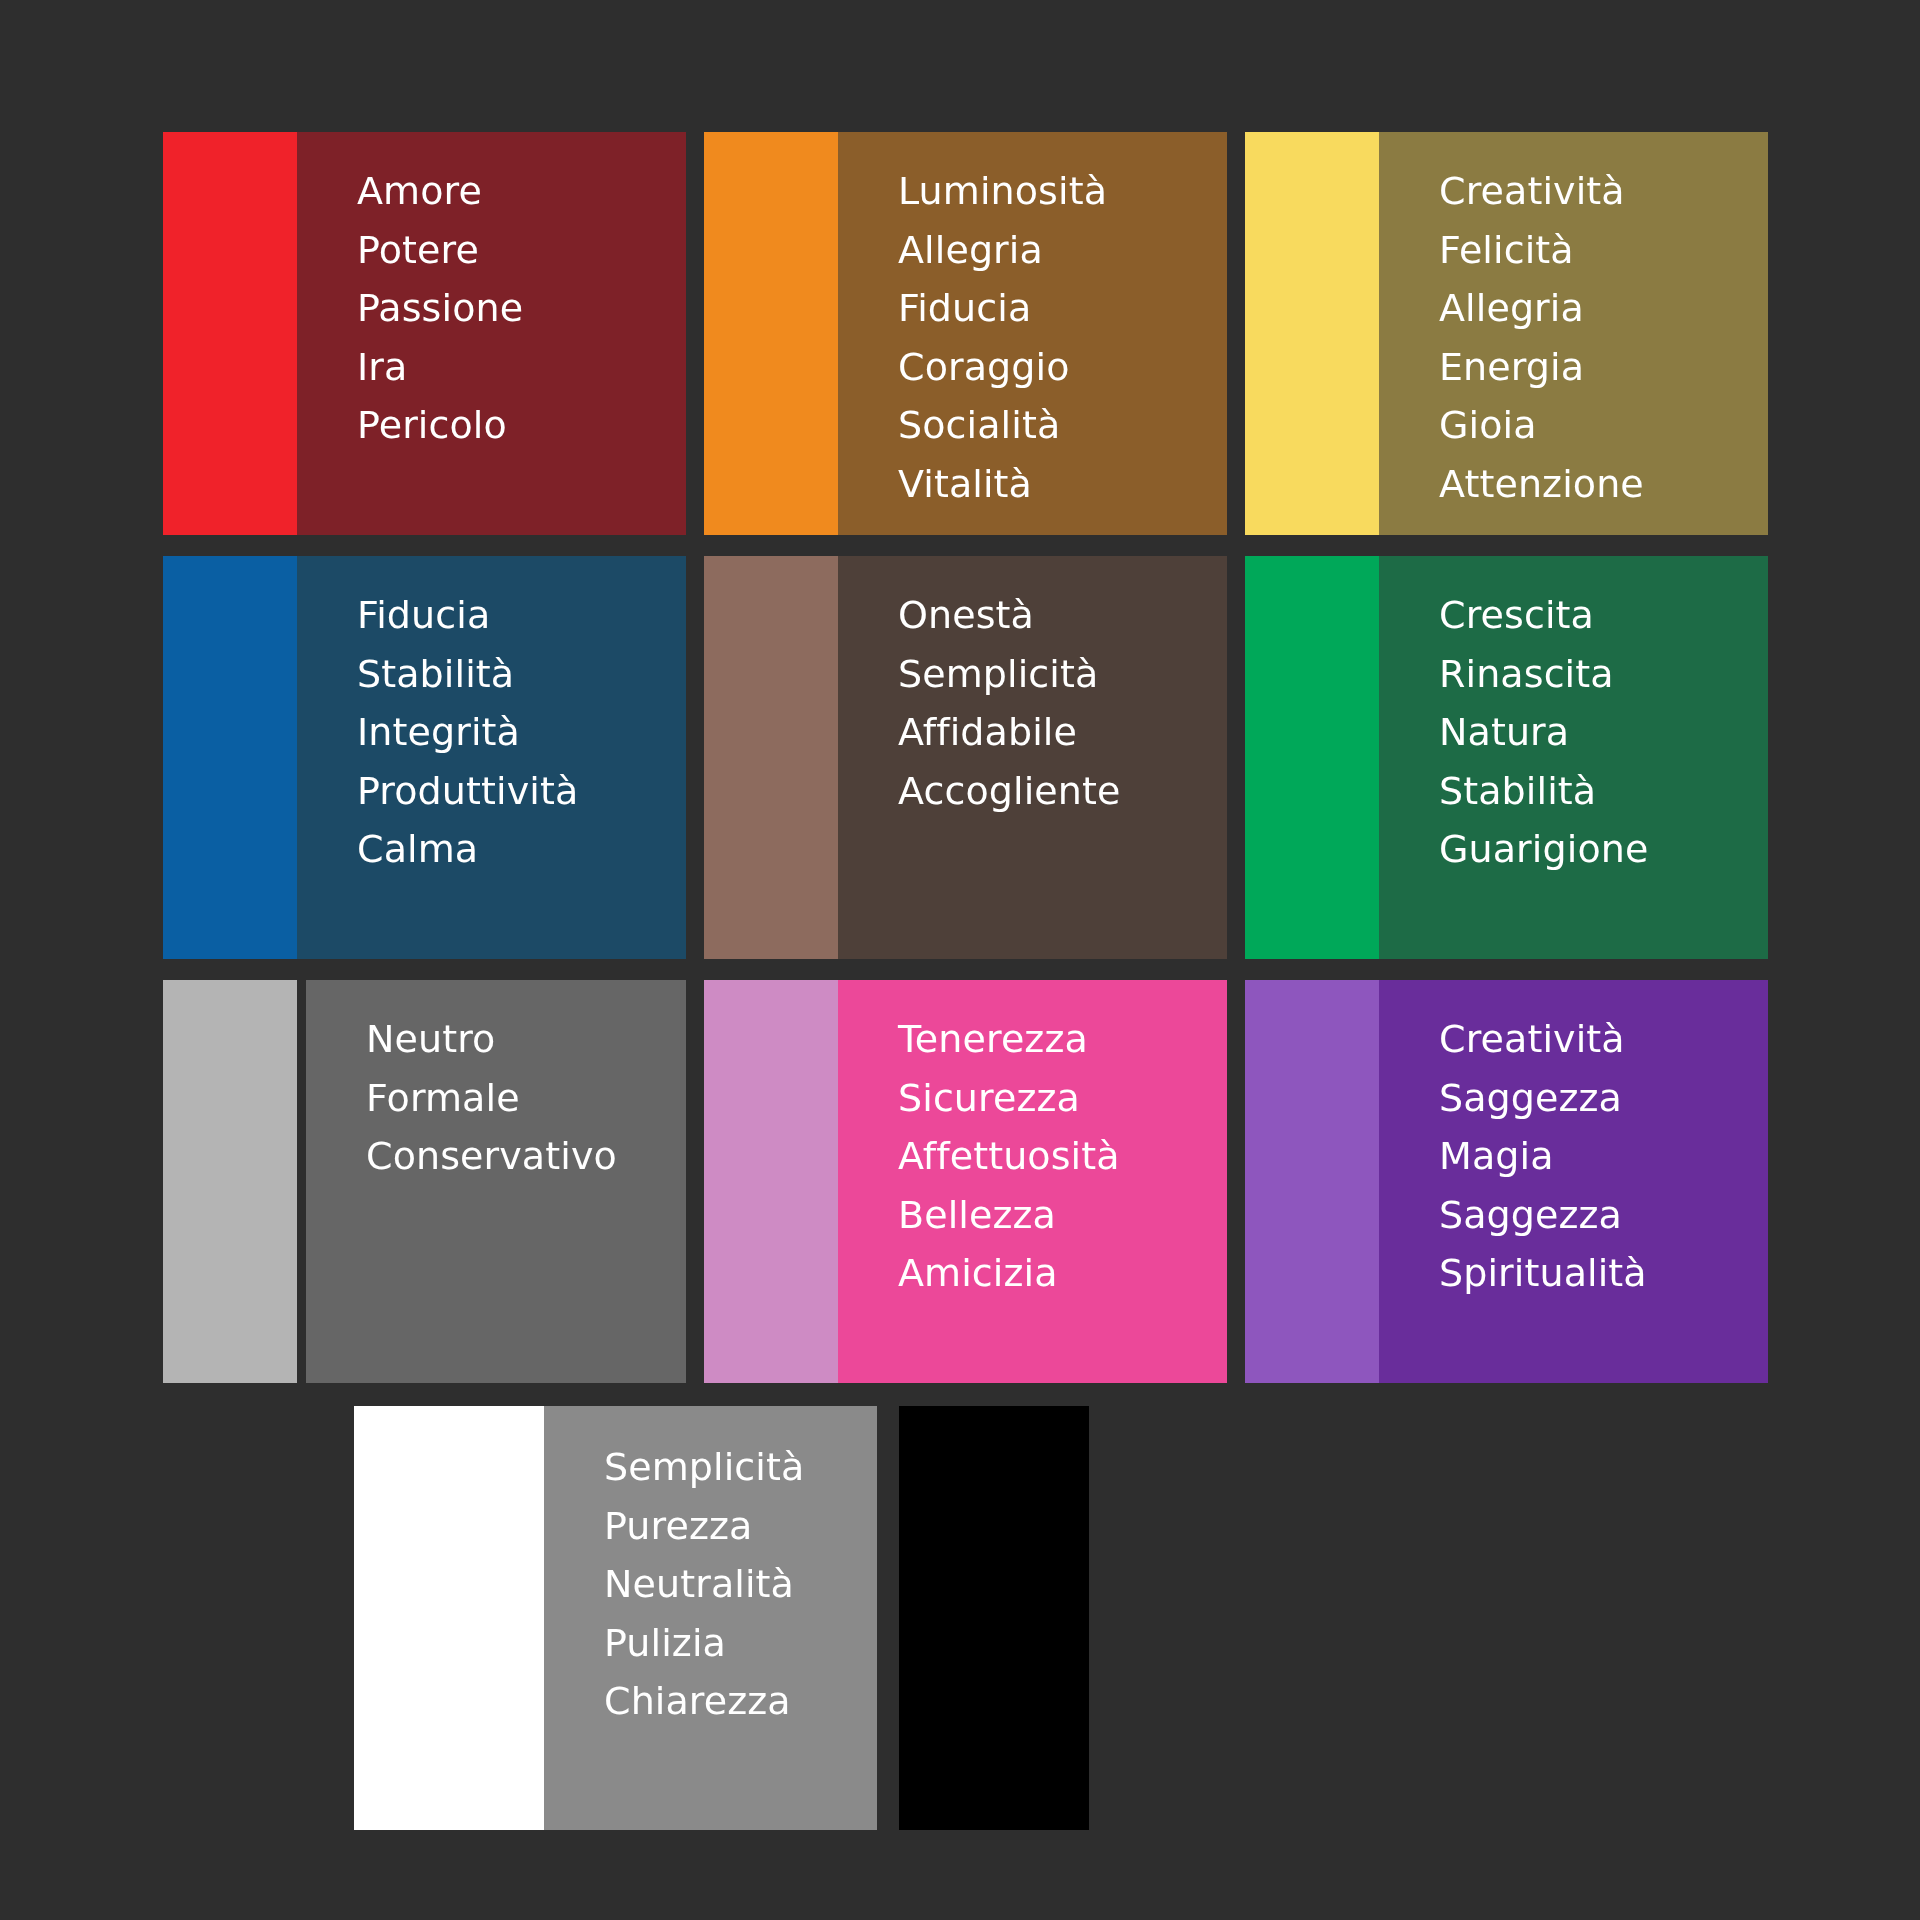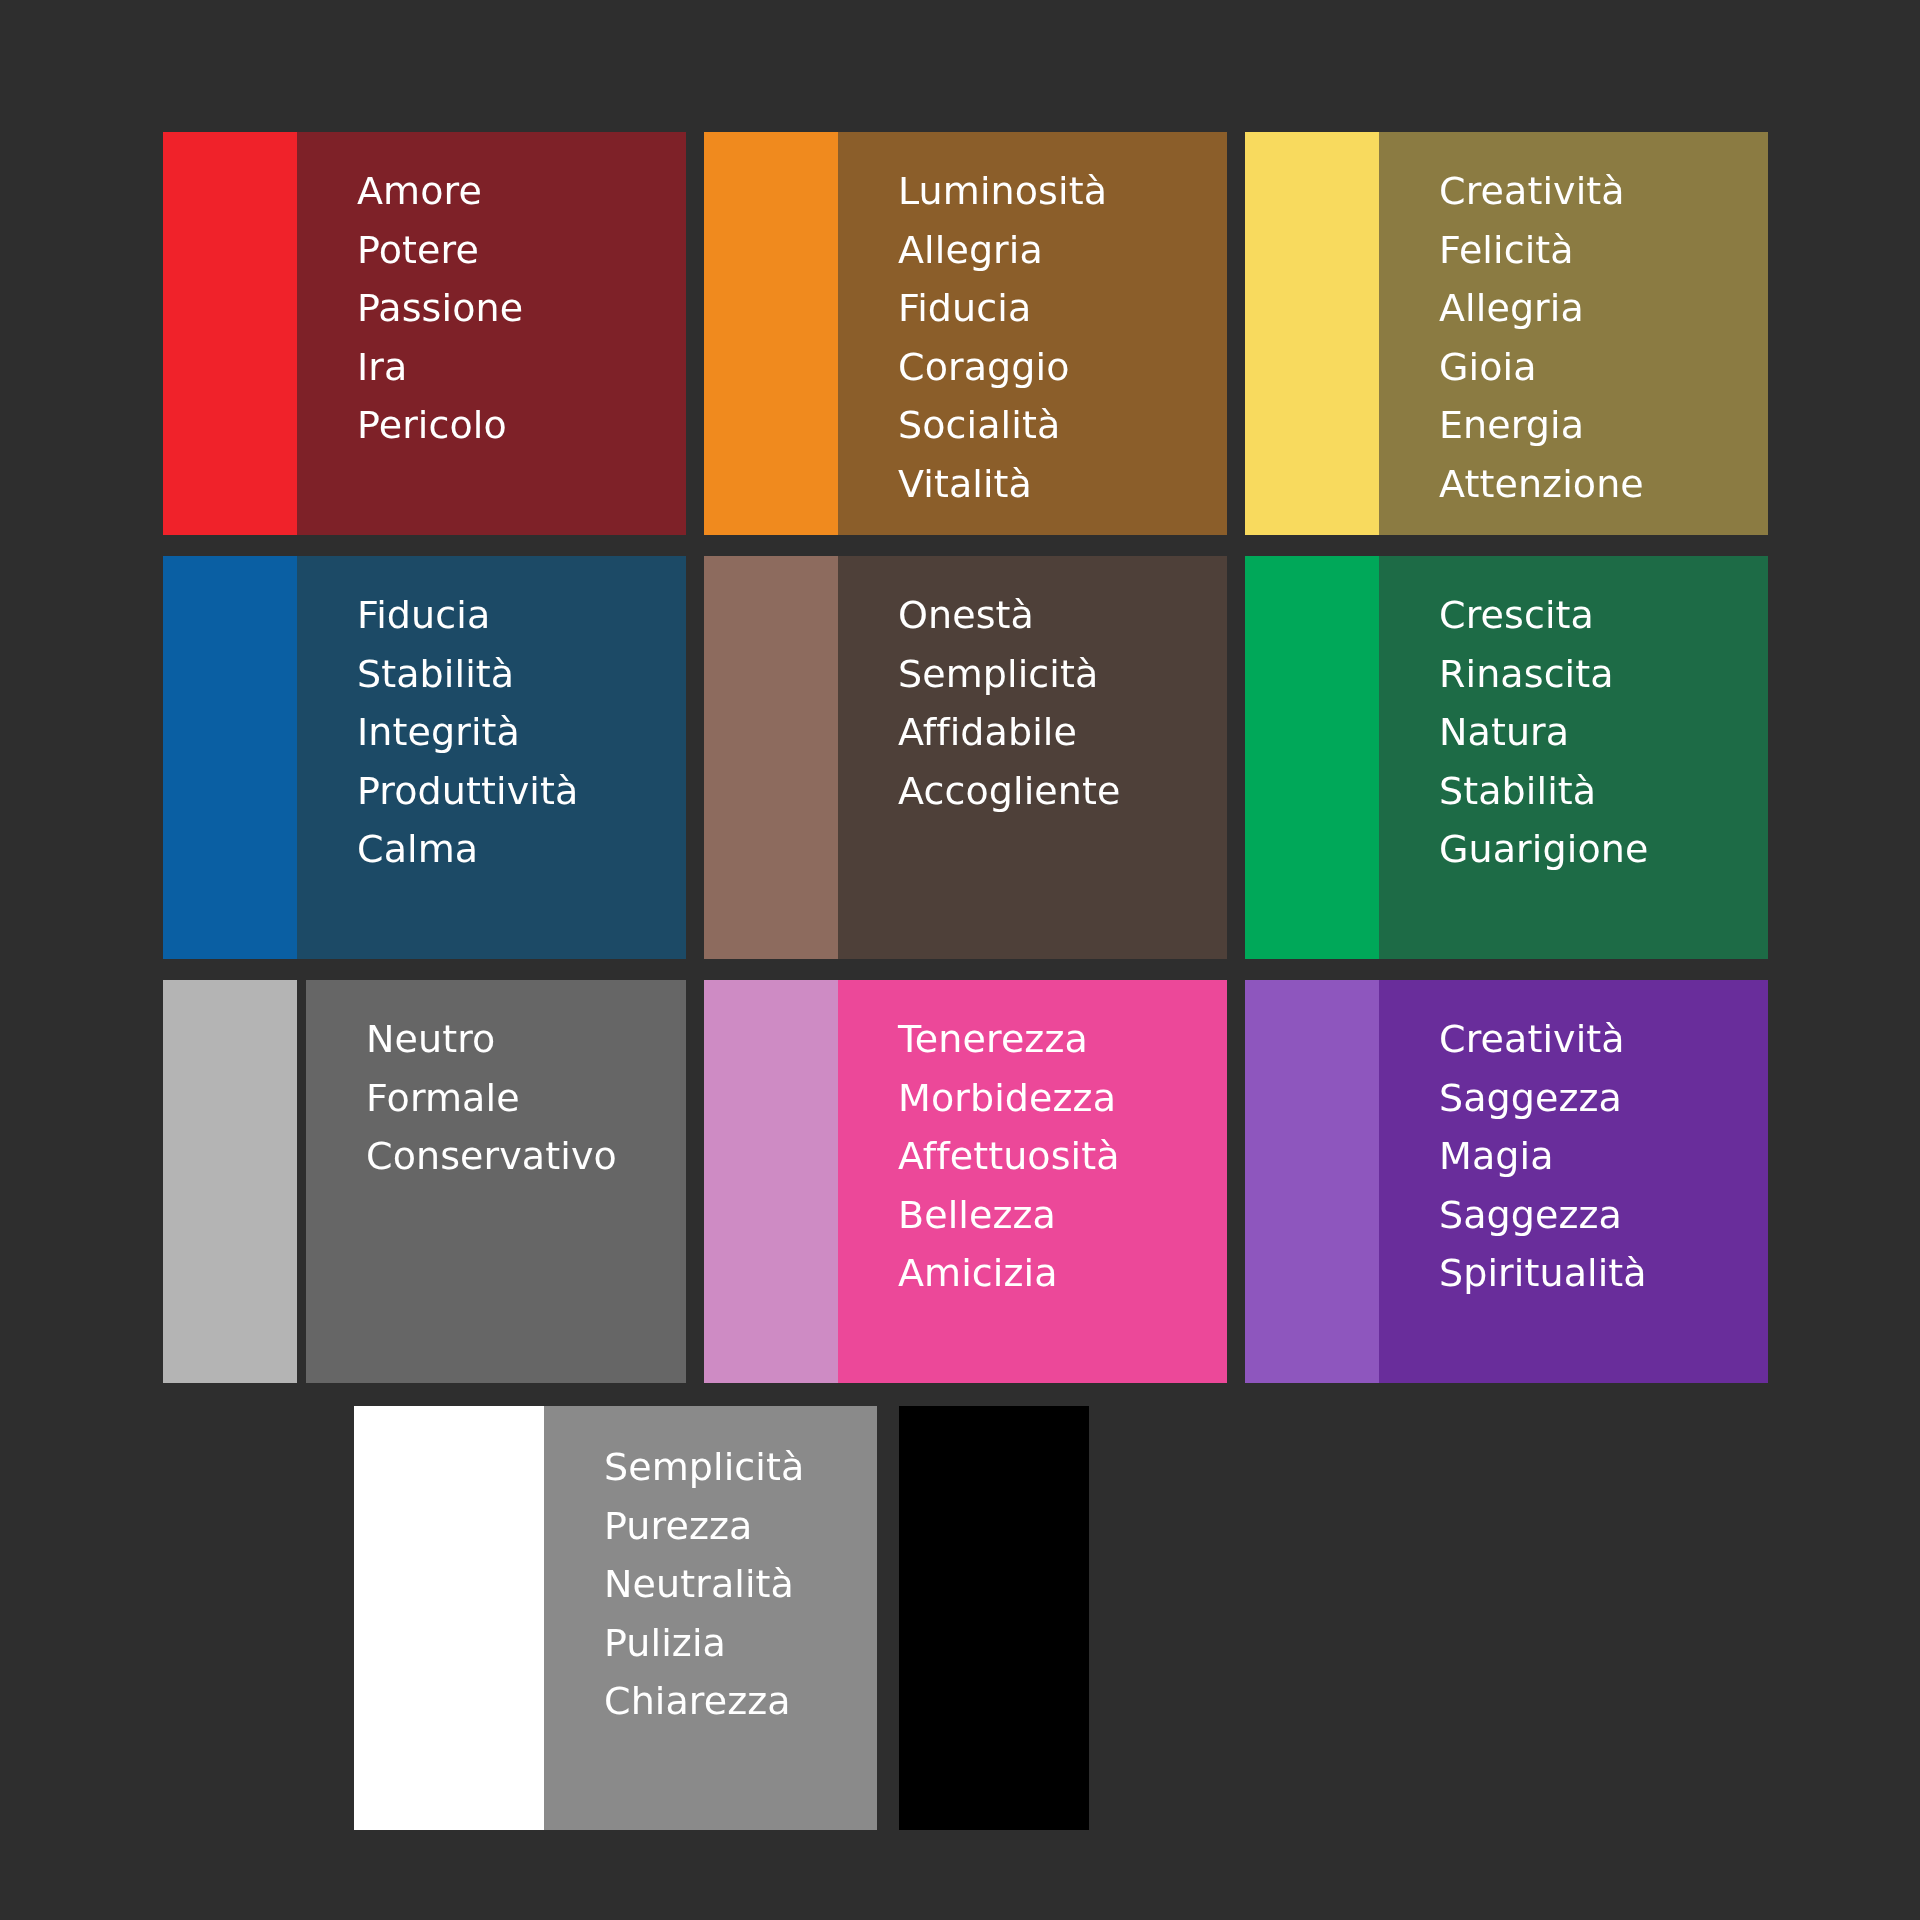--- a/index.html
+++ b/index.html
@@ -107,22 +107,22 @@
           <div class="word">Socialità</div>
           <div class="word">Vitalità</div>
         </div>
       </div>
       <div class="card">
         <div class="swatch" style="background: rgb(248, 218, 94);"></div>
         <div class="body" style="background: rgb(139, 123, 66);">
           <div class="word">Creatività</div>
           <div class="word">Felicità</div>
           <div class="word">Allegria</div>
+          <div class="word">Energia</div>
           <div class="word">Gioia</div>
-          <div class="word">Energia</div>
           <div class="word">Attenzione</div>
         </div>
       </div>
       <div class="card">
         <div class="swatch" style="background: rgb(10, 95, 163);"></div>
         <div class="body" style="background: rgb(28, 74, 102);">
           <div class="word">Fiducia</div>
           <div class="word">Stabilità</div>
           <div class="word">Integrità</div>
           <div class="word">Produttività</div>
@@ -153,21 +153,21 @@
         <div class="body" style="background: rgb(102, 102, 102); margin-left: 9px;">
           <div class="word">Neutro</div>
           <div class="word">Formale</div>
           <div class="word">Conservativo</div>
         </div>
       </div>
       <div class="card">
         <div class="swatch" style="background: rgb(206, 139, 196);"></div>
         <div class="body" style="background: #ec4899;">
           <div class="word">Tenerezza</div>
-          <div class="word">Morbidezza</div>
+          <div class="word">Sicurezza</div>
           <div class="word">Affettuosità</div>
           <div class="word">Bellezza</div>
           <div class="word">Amicizia</div>
         </div>
       </div>
       <div class="card">
         <div class="swatch" style="background: rgb(142, 86, 190);"></div>
         <div class="body" style="background: rgb(105, 45, 155);">
           <div class="word">Creatività</div>
           <div class="word">Saggezza</div>

